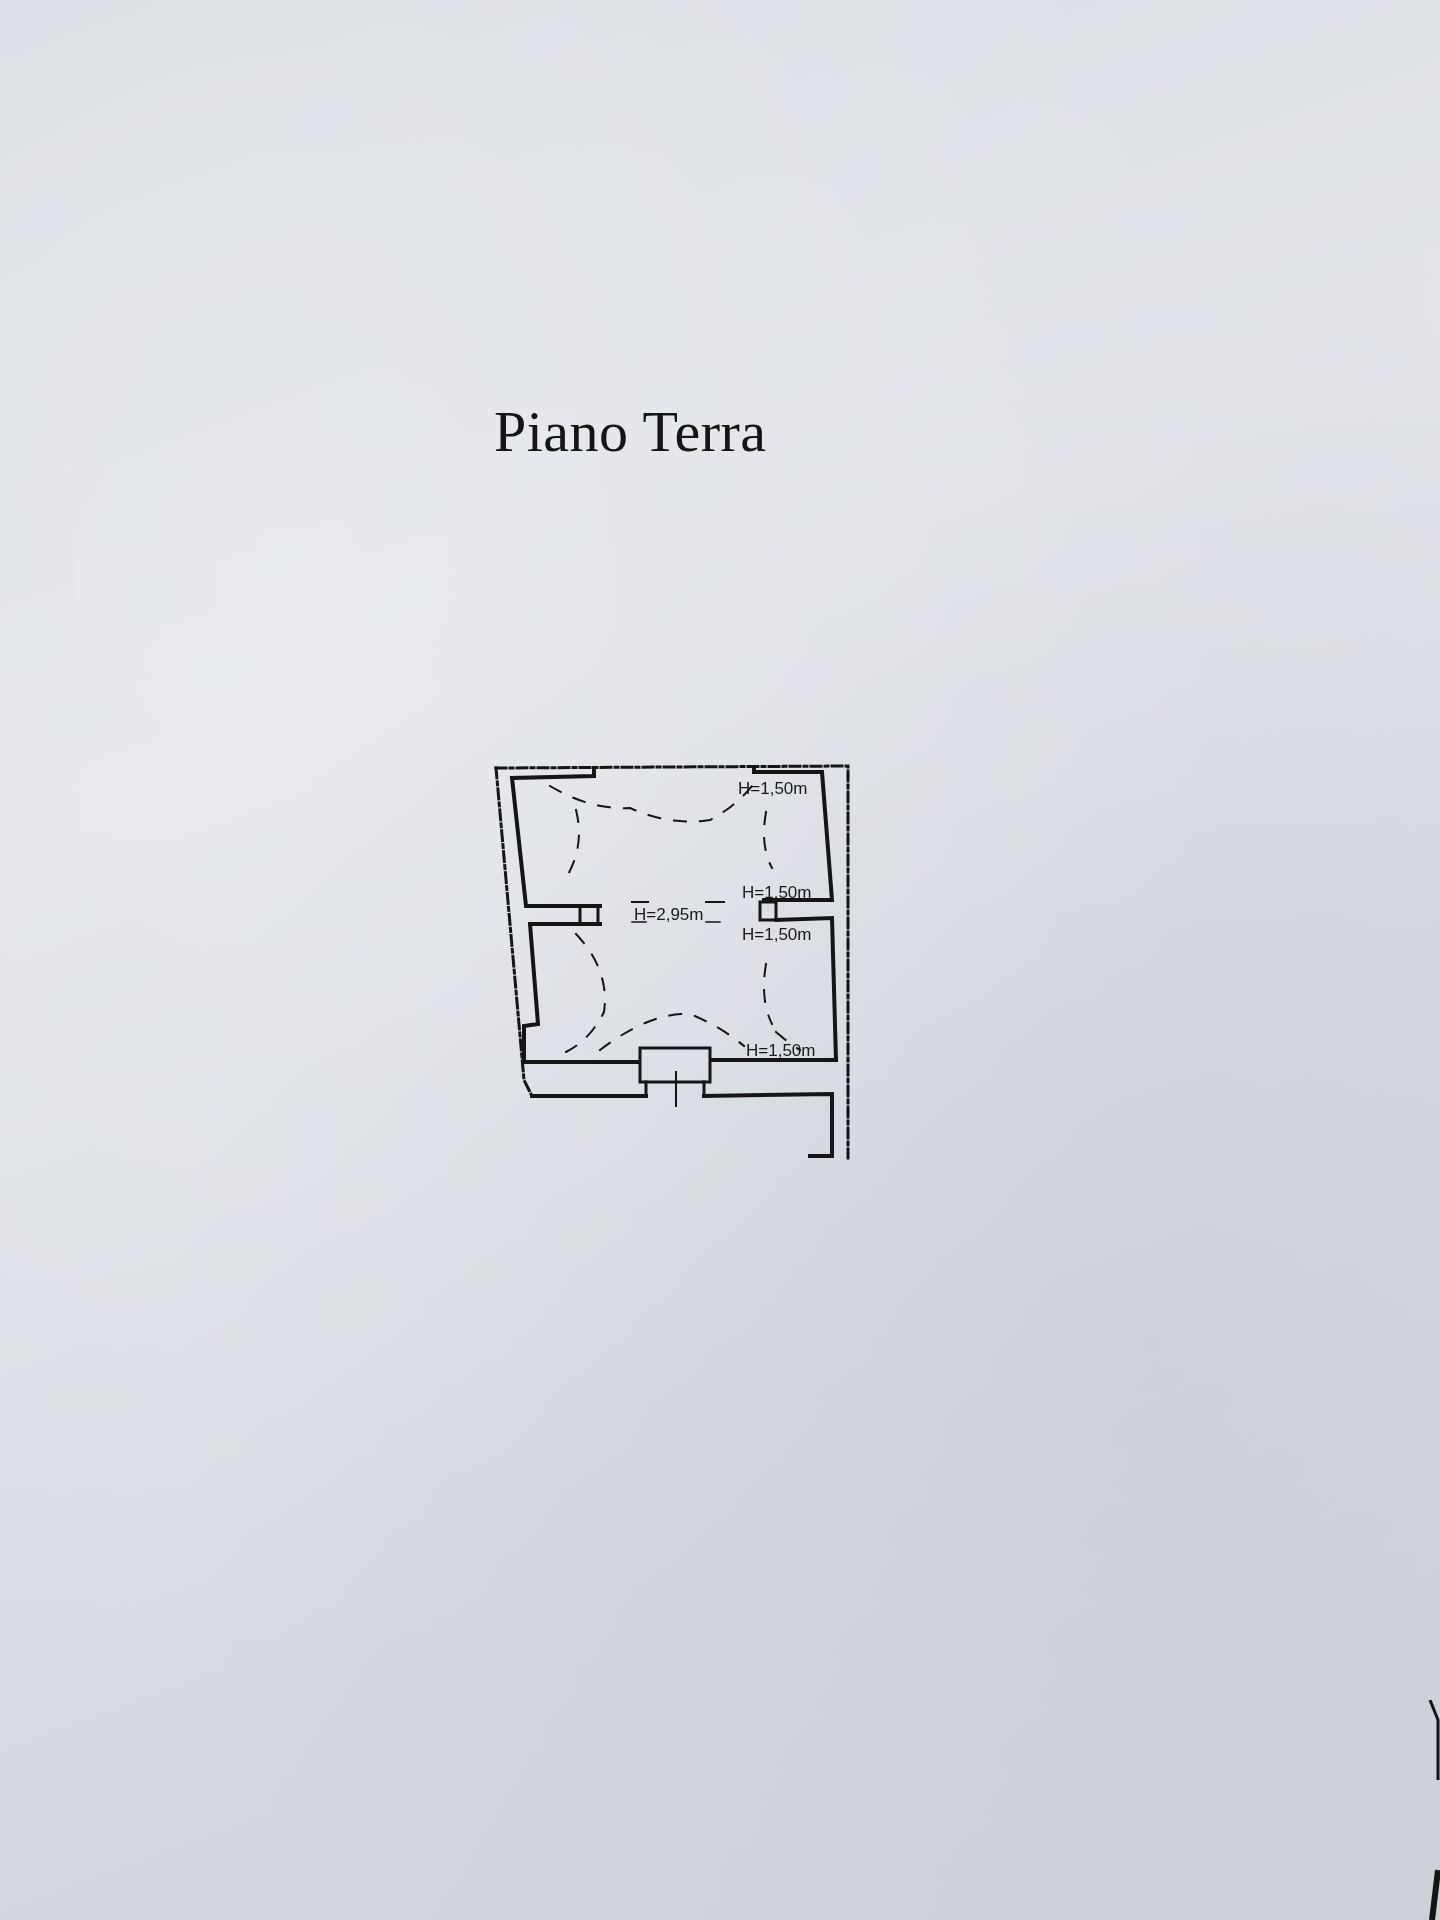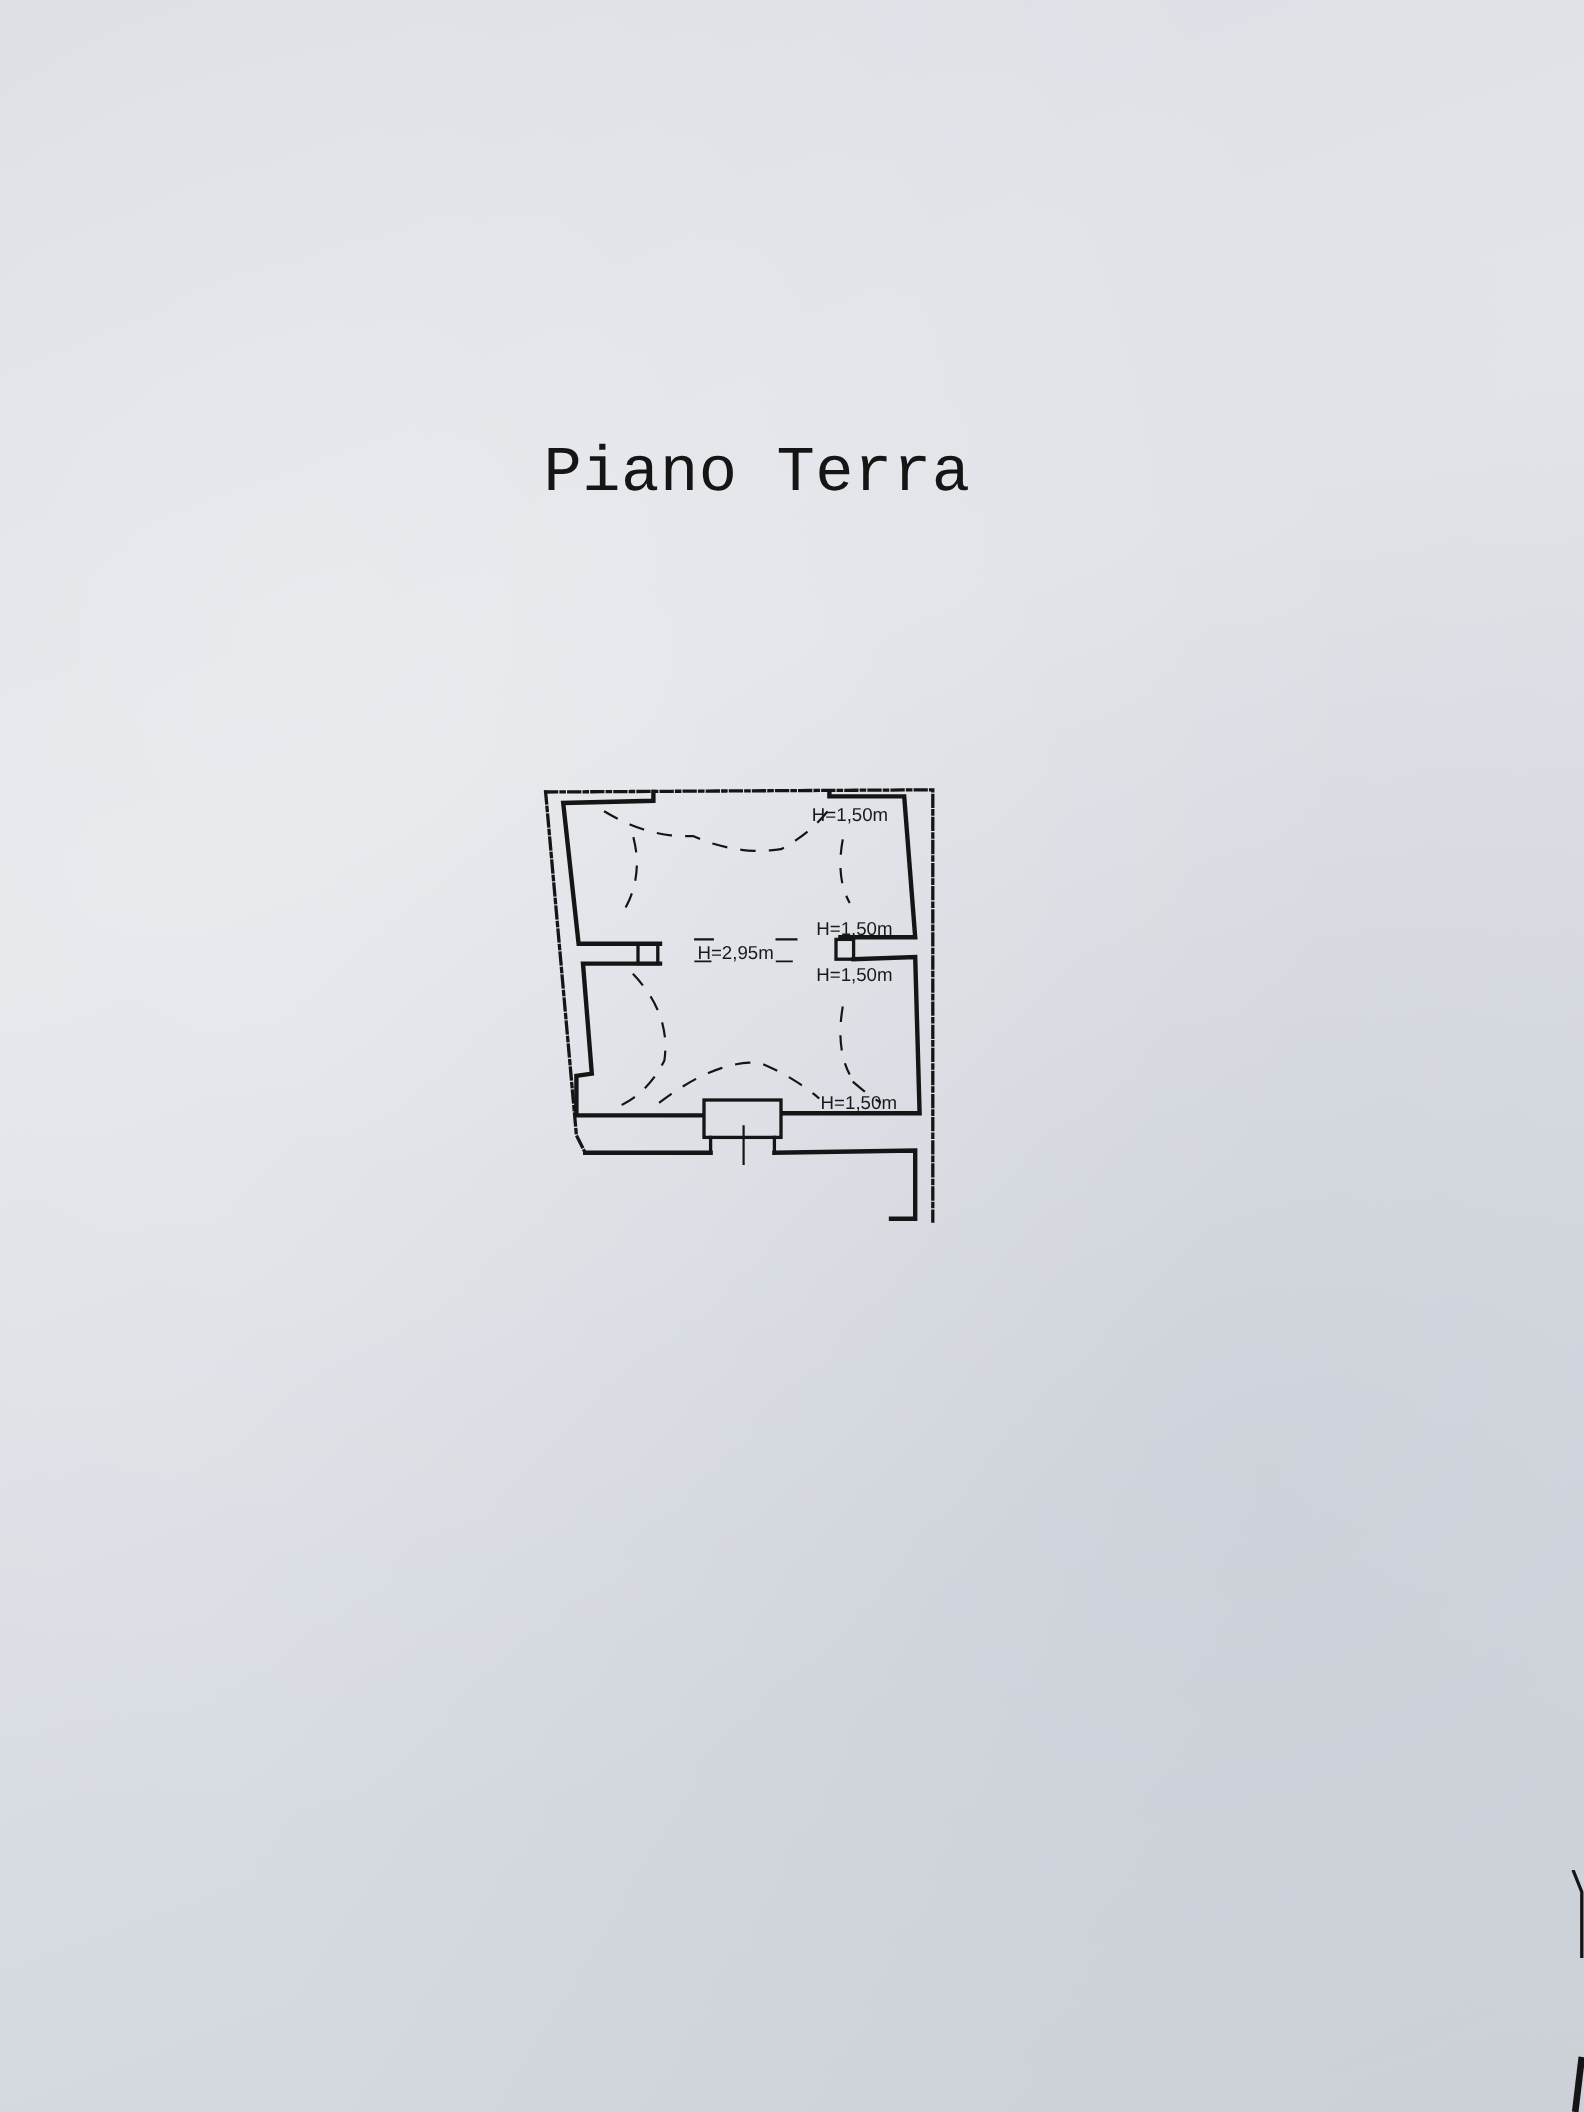--- a/index.html
+++ b/index.html
@@ -11,23 +11,23 @@
     }
     .paper-shade {
       position: absolute; inset: 0;
       background:
         radial-gradient(ellipse at 20% 30%, rgba(255,255,255,0.25), transparent 60%),
         radial-gradient(ellipse at 80% 70%, rgba(180,185,195,0.25), transparent 60%);
     }
     .title {
       position: absolute; left: 494px; top: 398px;
       font-size: 58px; color: #151515; letter-spacing: 0.5px;
-      font-family: Liberation Mono, monospace;
+      font-family: Liberation Serif, serif;
     }
-    .plan { position: absolute; left: 480px; top: 702px; width: 380px; height: 420px; }
+    .plan { position: absolute; left: 480px; top: 750px; width: 380px; height: 420px; }
     .plan svg { width: 100%; height: 100%; }
     .lbl { font-family: "Liberation Sans", sans-serif; font-size: 17px; fill: #1a1a1a; }
     .edge-mark { position: absolute; right: 0; top: 1700px; width: 12px; height: 220px; }
   </style>
 </head>
 <body>
 
 <div class="paper-shade"></div>
 
 <div class="title">Piano Terra</div>

